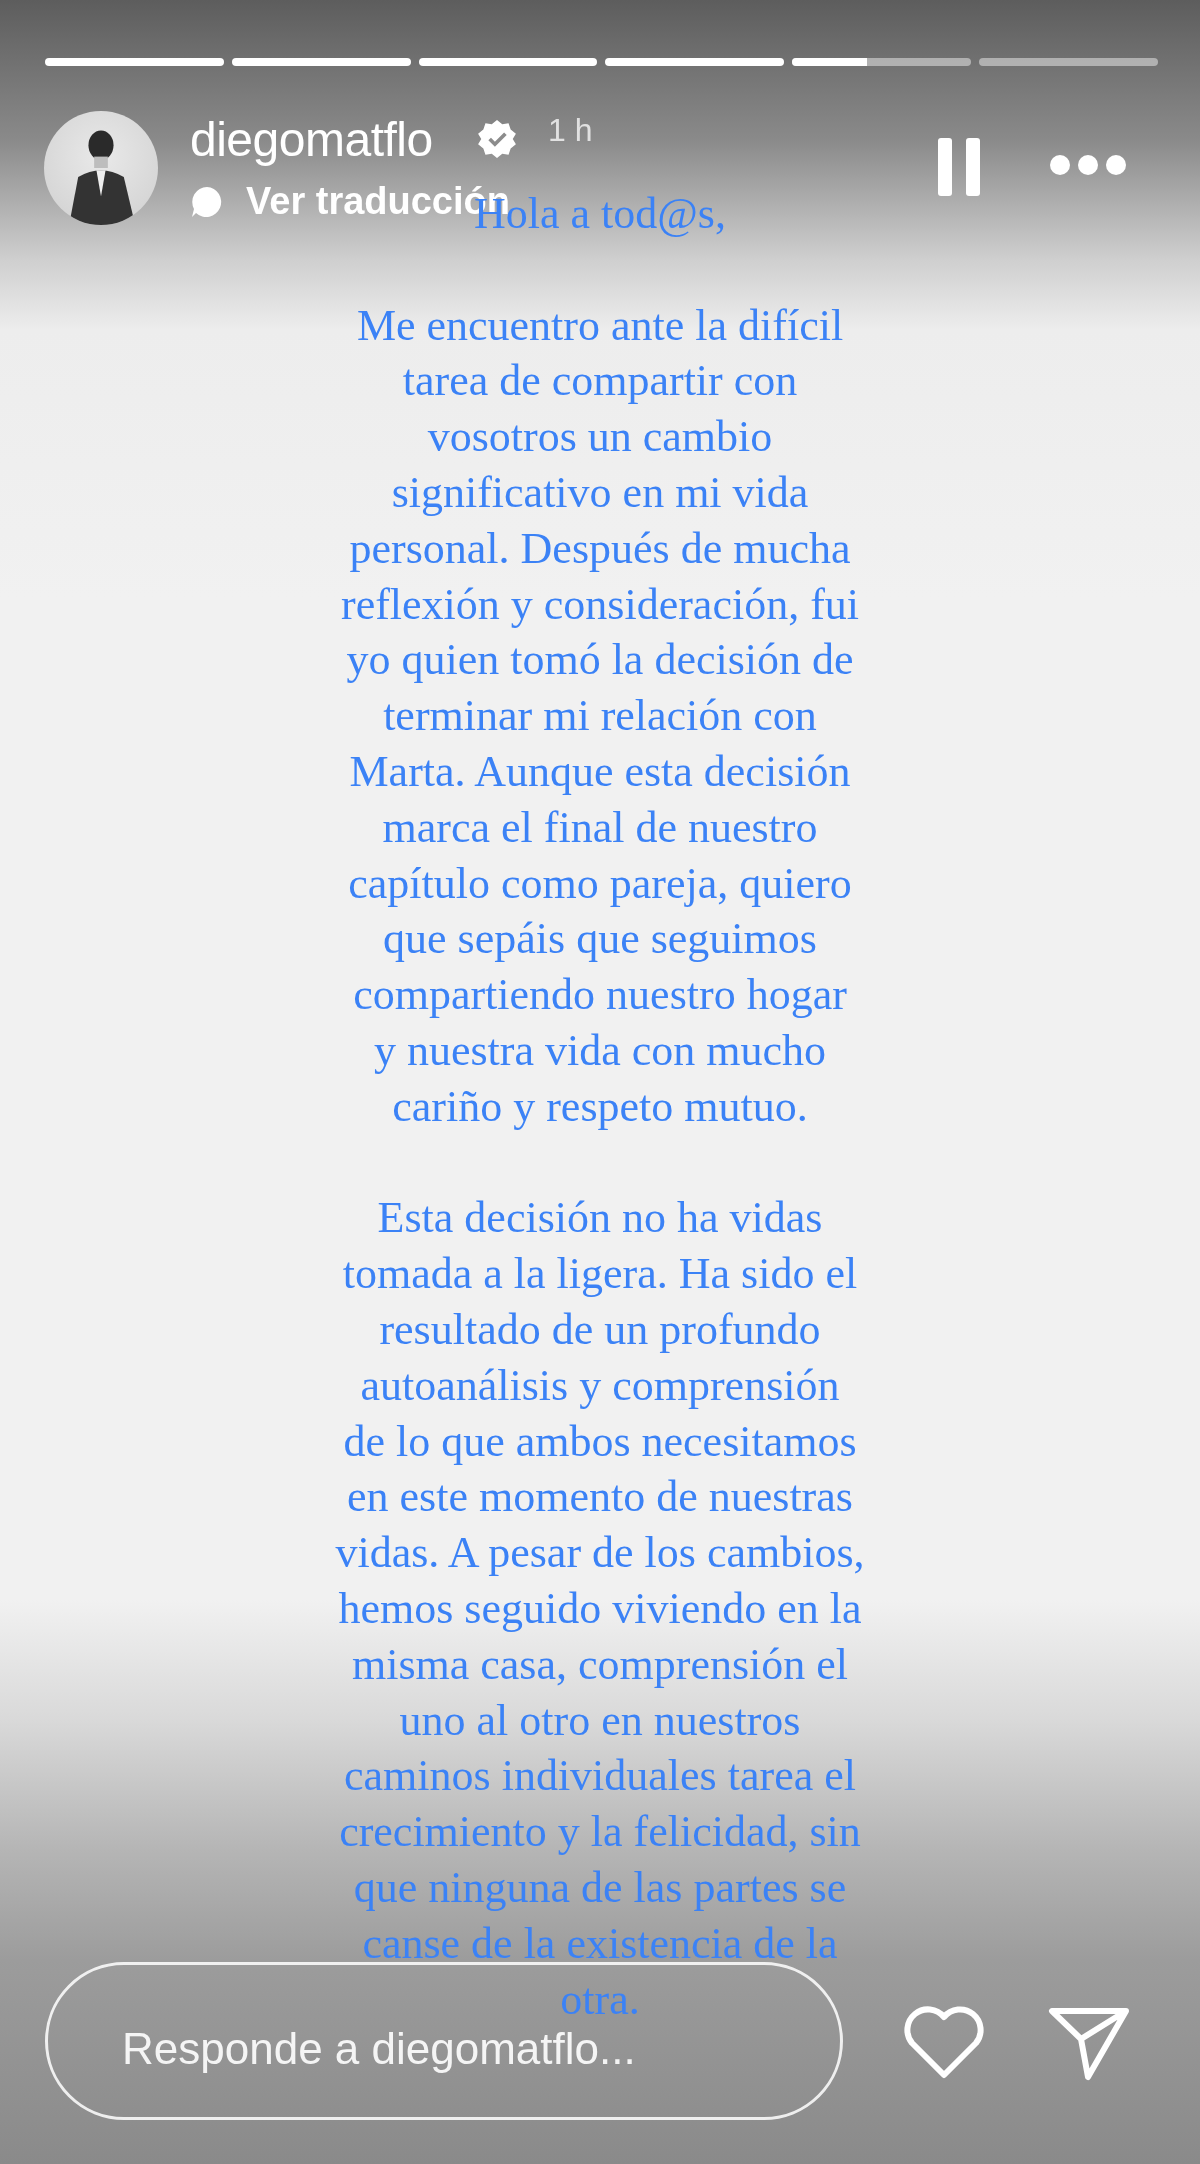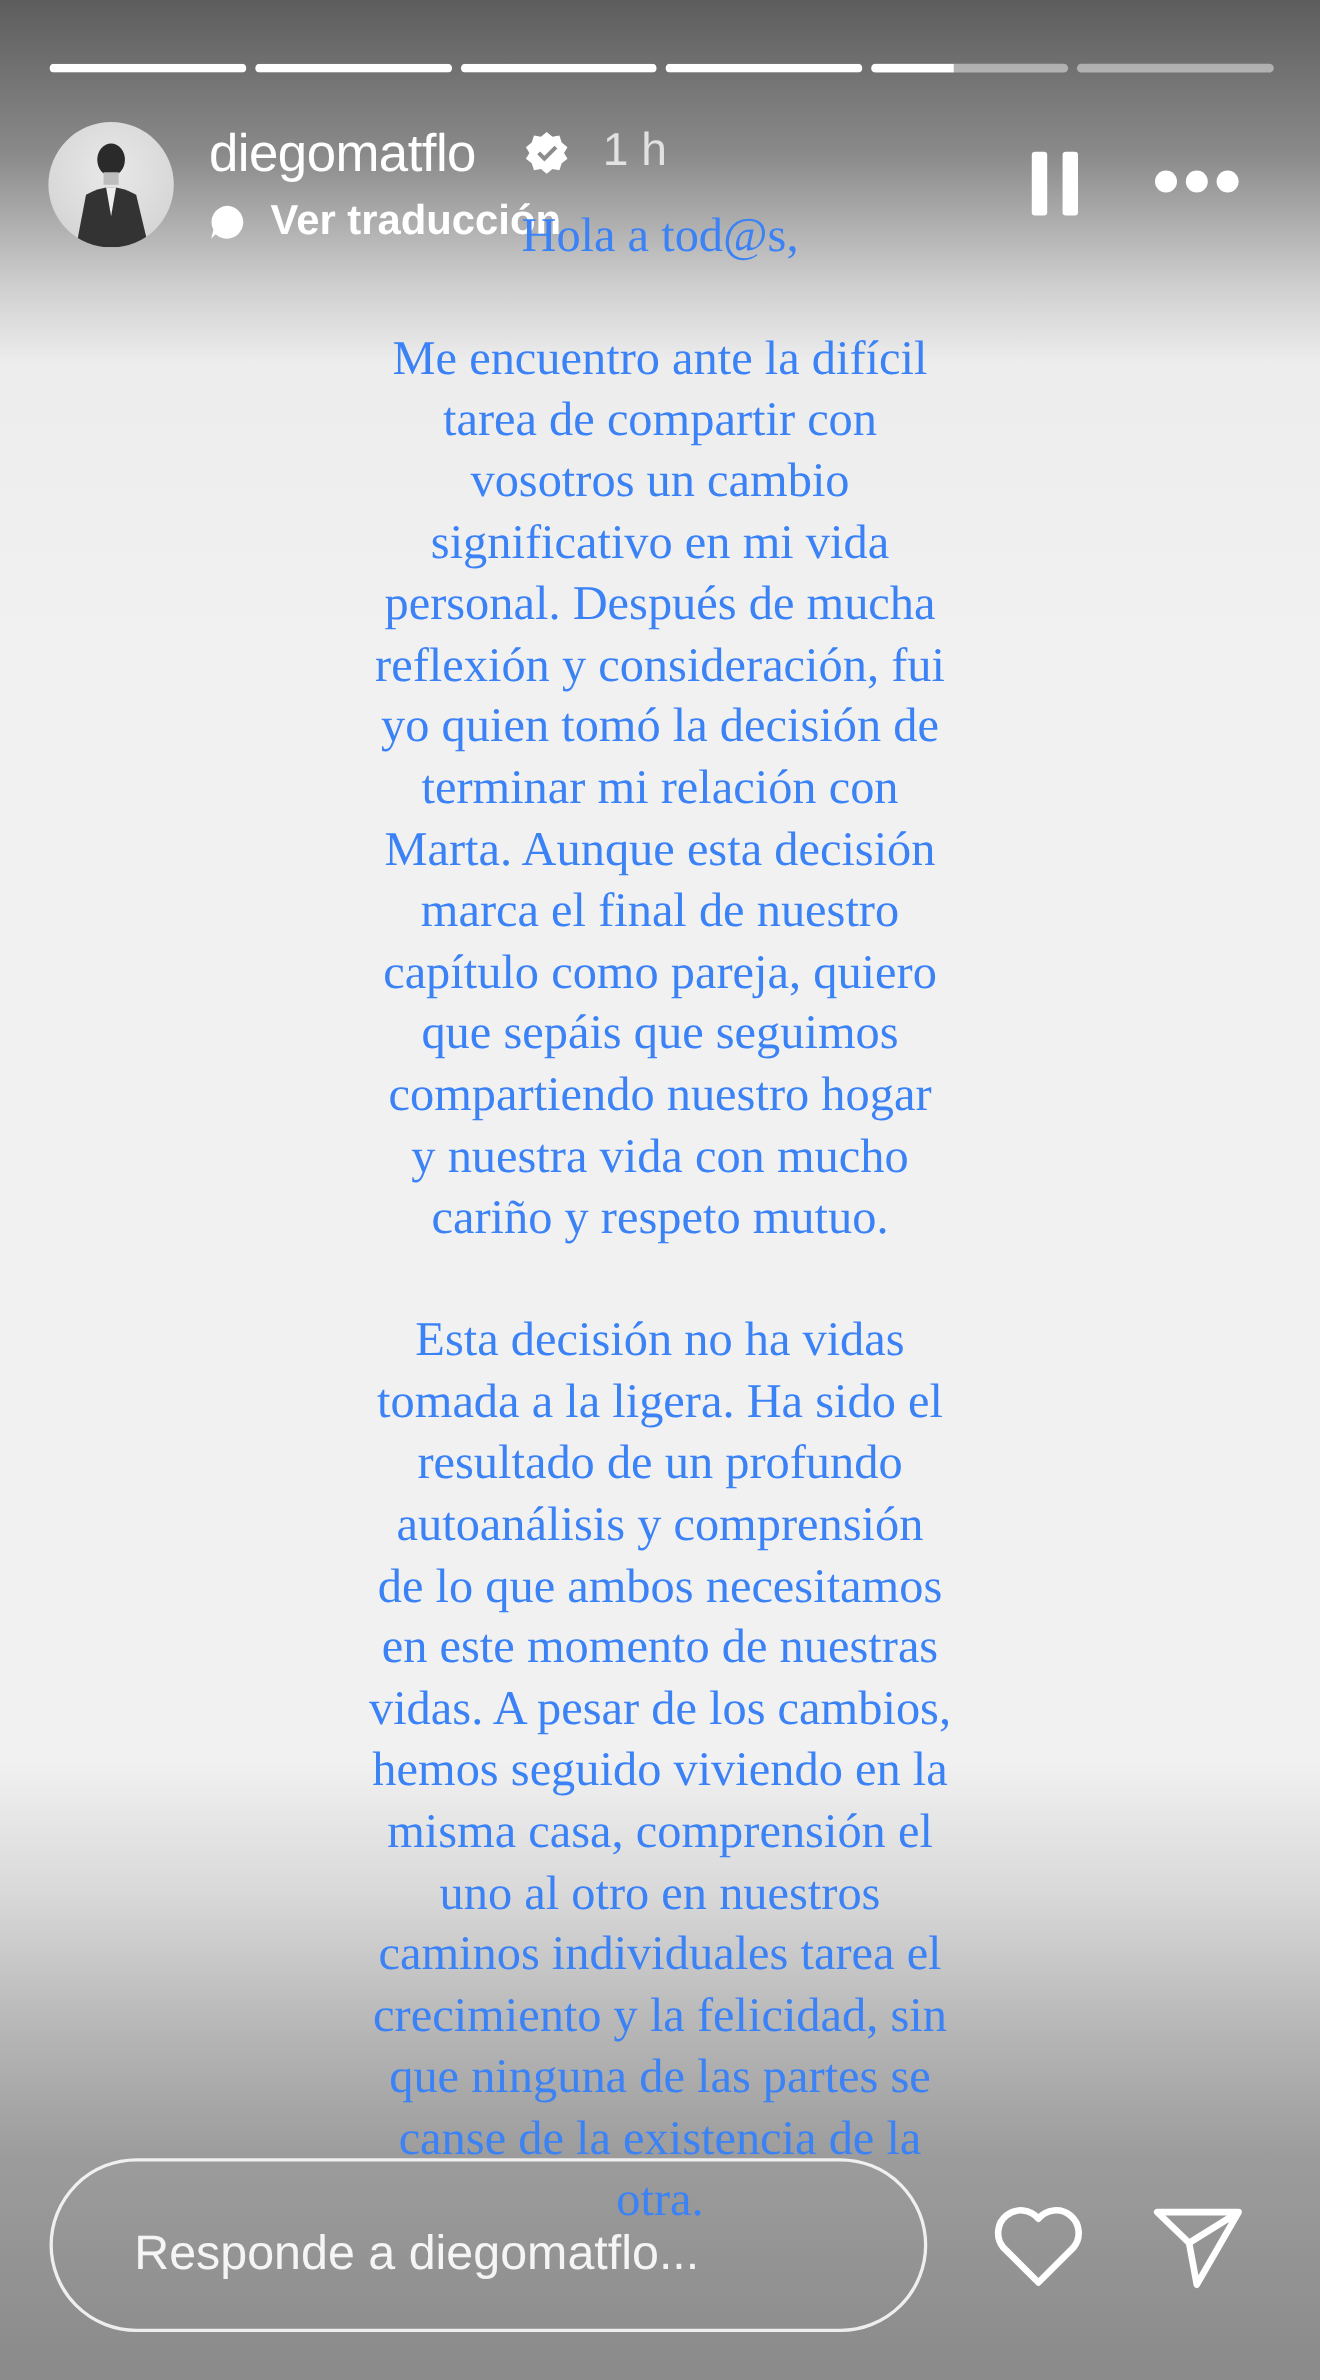--- a/index.html
+++ b/index.html
@@ -7,21 +7,21 @@
     background:linear-gradient(to bottom,#5d5d5d 0px,#8a8a8a 140px,#cfcfcf 260px,#ededed 330px,#f1f1f1 600px,#f1f1f1 1600px,#d9d9d9 1720px,#b5b5b5 1850px,#9c9c9c 1960px,#8a8a8a 2164px);
     font-family:"Liberation Sans",sans-serif;}
   .progress{position:absolute;top:58px;left:45px;right:42px;display:flex;gap:8px;}
   .seg{flex:1;height:8px;border-radius:4px;background:rgba(255,255,255,0.45);overflow:hidden;}
   .seg .fill{height:100%;background:#fff;}
   .avatar{position:absolute;left:44px;top:111px;width:114px;height:114px;border-radius:50%;
     background:radial-gradient(circle at 50% 40%,#e9e9e9,#cfcfcf);overflow:hidden;}
   .avatar svg{width:100%;height:100%;}
   .username{position:absolute;left:190px;top:112px;color:#fff;font-size:48px;letter-spacing:-0.5px;}
   .verified{position:absolute;left:476px;top:118px;width:42px;height:42px;}
-  .time{position:absolute;left:548px;top:112px;color:rgba(255,255,255,0.75);font-size:42px;}
+  .time{position:absolute;left:548px;top:112px;color:rgba(255,255,255,0.75);font-size:32px;}
   .translate{position:absolute;left:190px;top:180px;display:flex;align-items:center;gap:22px;color:#fff;font-size:38px;font-weight:bold;}
   .bubble{width:34px;height:34px;}
   .pause{position:absolute;left:936px;top:138px;width:46px;height:58px;cursor:pointer;}
   .pause span{position:absolute;top:0;width:14px;height:58px;background:#fff;border-radius:3px;}
   .more{position:absolute;left:1050px;top:155px;display:flex;gap:8px;cursor:pointer;}
   .more span{width:20px;height:20px;border-radius:50%;background:#fff;}
   .letter{position:absolute;left:250px;width:700px;top:186px;text-align:center;
     font-family:"Liberation Serif",serif;font-size:44px;line-height:55.8px;color:#3b82f6;}
   .letter p{margin:0;}
   .letter .gap{height:55.8px;}

